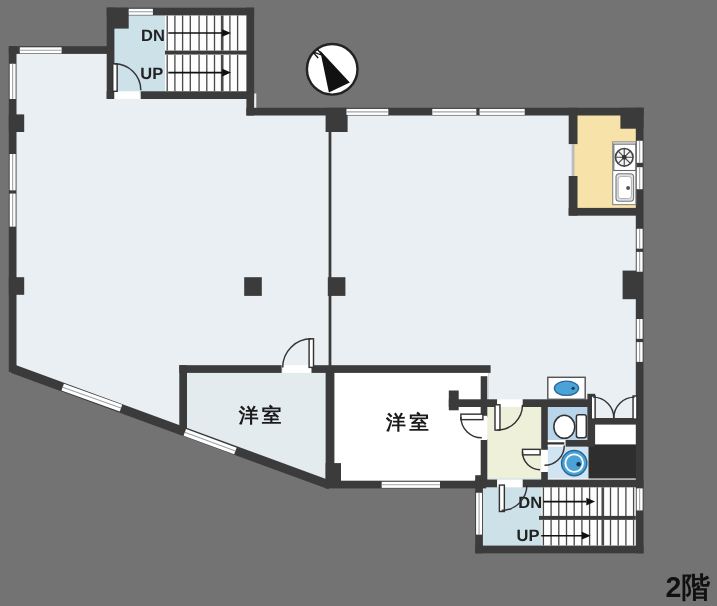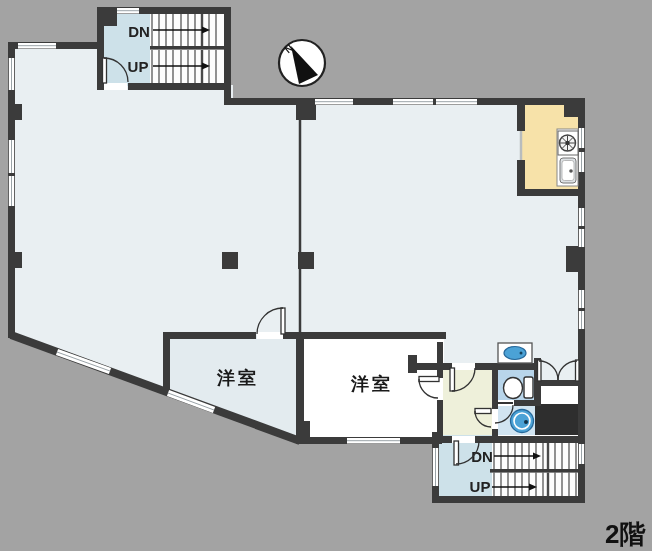--- a/index.html
+++ b/index.html
@@ -1,16 +1,16 @@
 <!DOCTYPE html>
 <html><head>
 <meta charset="utf-8">
 <style>
   html,body{margin:0;padding:0;background:#ffffff;}
-  .canvas{position:relative;width:652px;height:551px;background:#a3a3a3;overflow:hidden;
+  .canvas{position:relative;width:652px;height:551px;background:#737373;overflow:hidden;
           font-family:"Liberation Sans",sans-serif;}
   .win-line{stroke:#9aa3a8;stroke-width:1;fill:none;}
   .win-box{fill:#ffffff;}
   .tread{stroke:#4a4a4a;stroke-width:1.2;}
   .tread-thick{stroke:#4a4a4a;stroke-width:2.4;}
   .divider{fill:#3b3b3b;}
   .door-arc{fill:none;stroke:#333;stroke-width:1.3;}
   .door-leaf{fill:#ffffff;stroke:#333;stroke-width:1.3;}
   .gap{fill:#ffffff;}
   .arrow-line{stroke:#111;stroke-width:1.5;}

